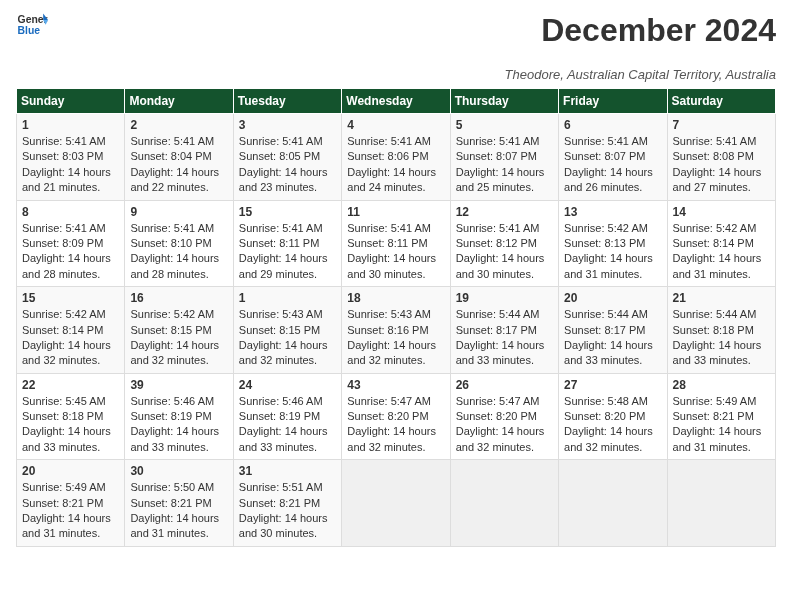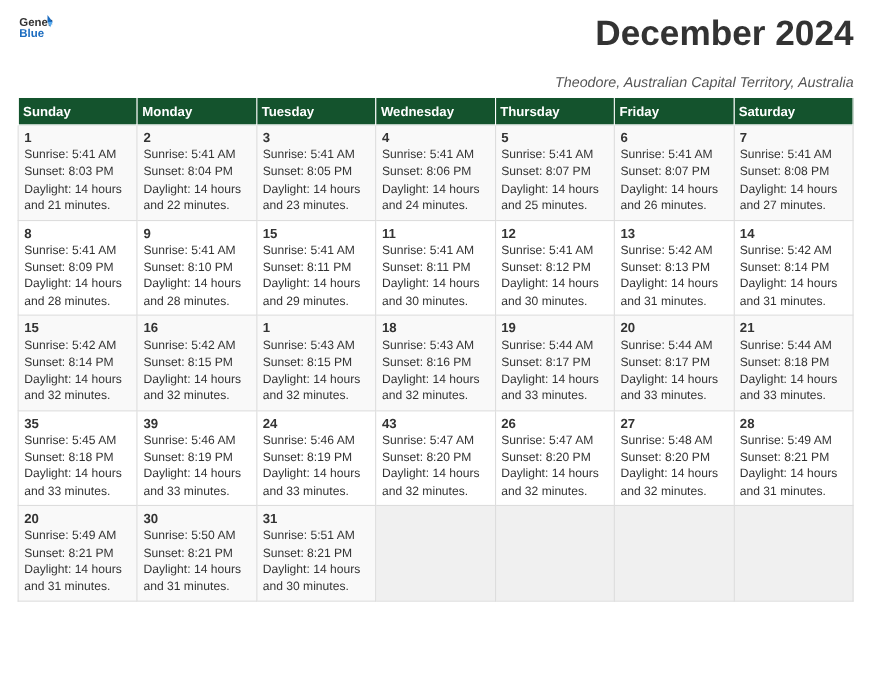--- a/index.html
+++ b/index.html
@@ -201,21 +201,21 @@
             <span class="day-num">20</span>
             <div class="day-info">Sunrise: 5:44 AM<br>Sunset: 8:17 PM<br>Daylight: 14 hours<br>and 33 minutes.</div>
           </td>
           <td>
             <span class="day-num">21</span>
             <div class="day-info">Sunrise: 5:44 AM<br>Sunset: 8:18 PM<br>Daylight: 14 hours<br>and 33 minutes.</div>
           </td>
         </tr>
         <tr>
           <td>
-            <span class="day-num">35</span>
+            <span class="day-num">22</span>
             <div class="day-info">Sunrise: 5:45 AM<br>Sunset: 8:18 PM<br>Daylight: 14 hours<br>and 33 minutes.</div>
           </td>
           <td>
             <span class="day-num">39</span>
             <div class="day-info">Sunrise: 5:46 AM<br>Sunset: 8:19 PM<br>Daylight: 14 hours<br>and 33 minutes.</div>
           </td>
           <td>
             <span class="day-num">24</span>
             <div class="day-info">Sunrise: 5:46 AM<br>Sunset: 8:19 PM<br>Daylight: 14 hours<br>and 33 minutes.</div>
           </td>

